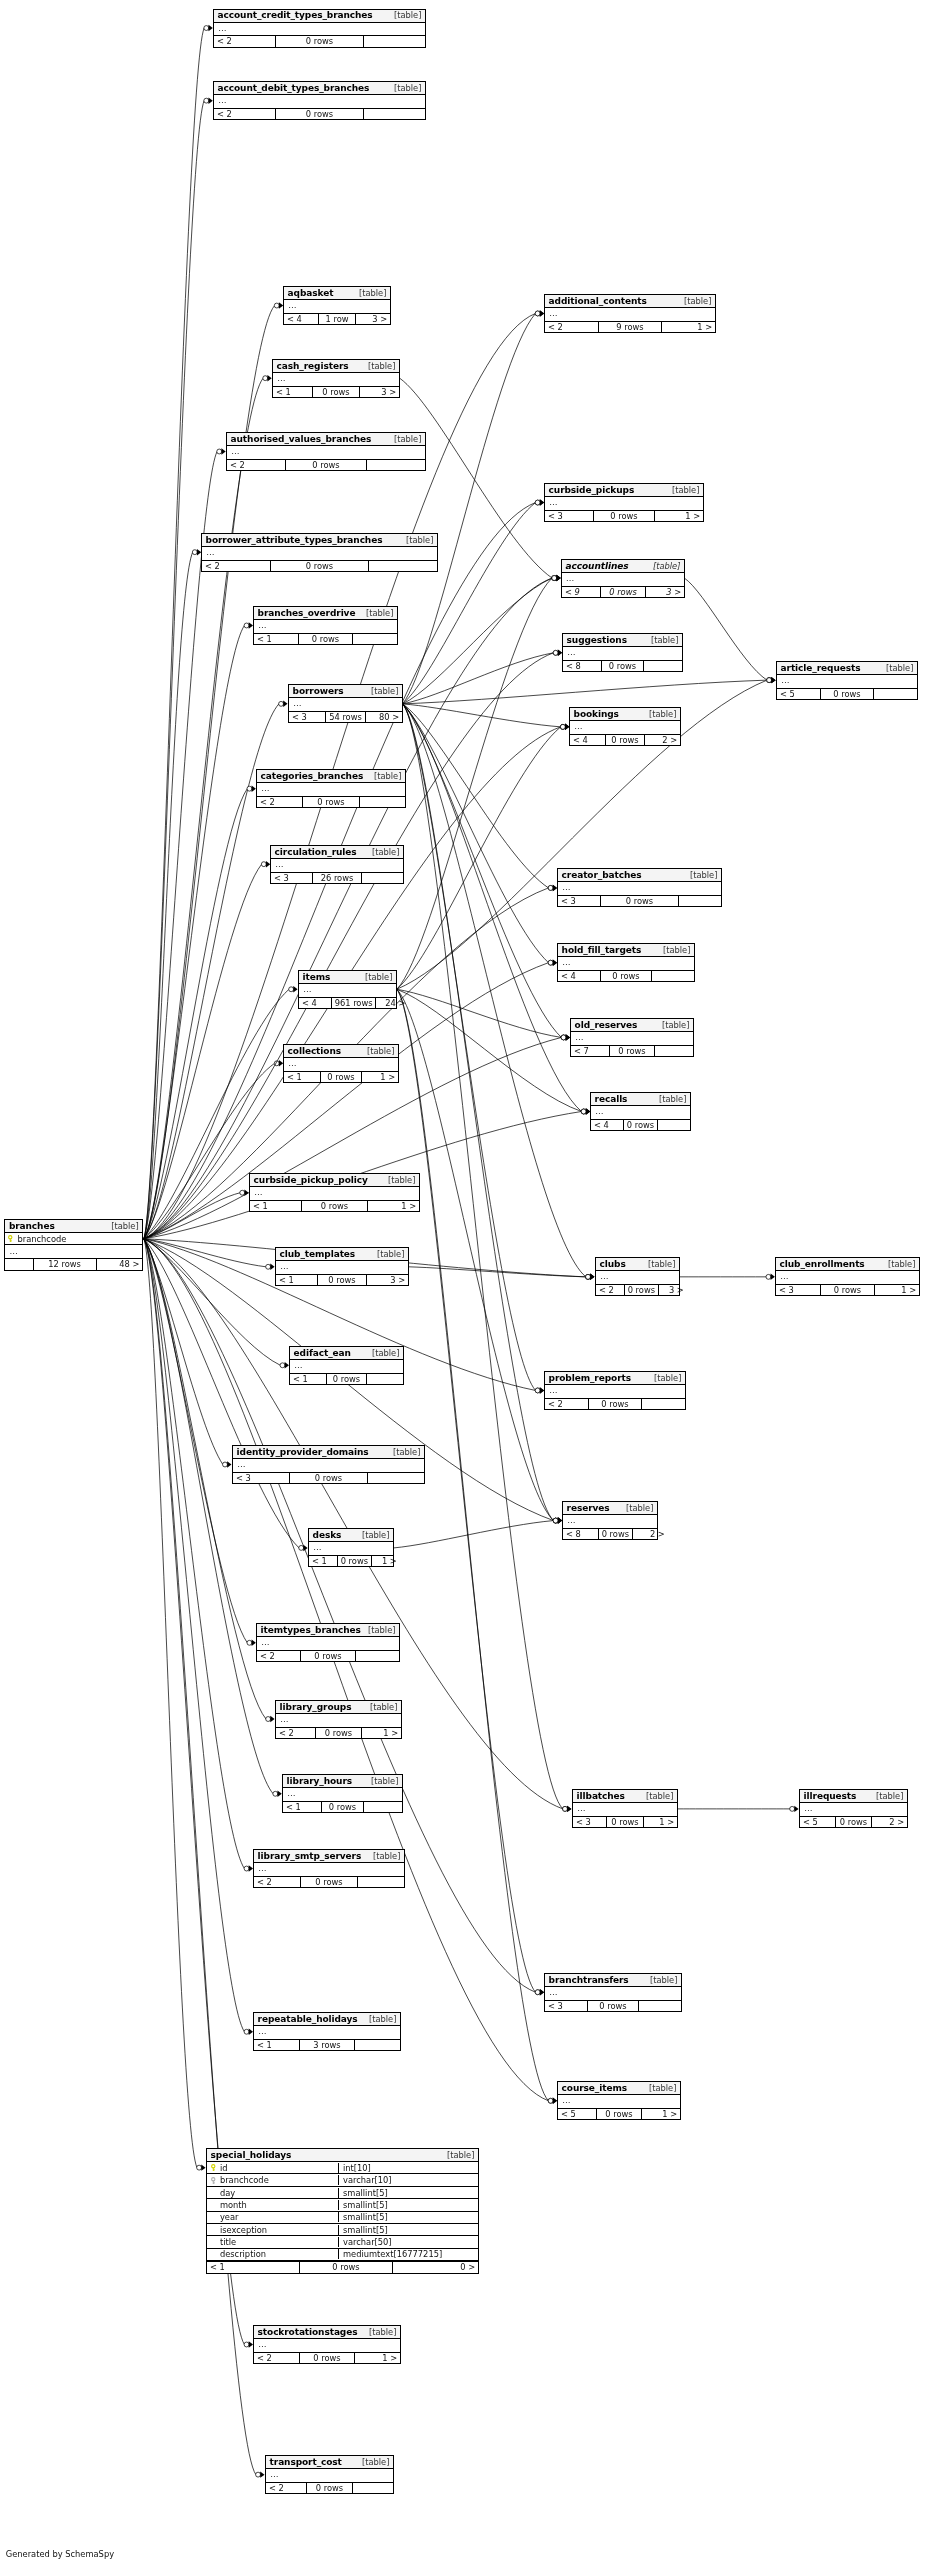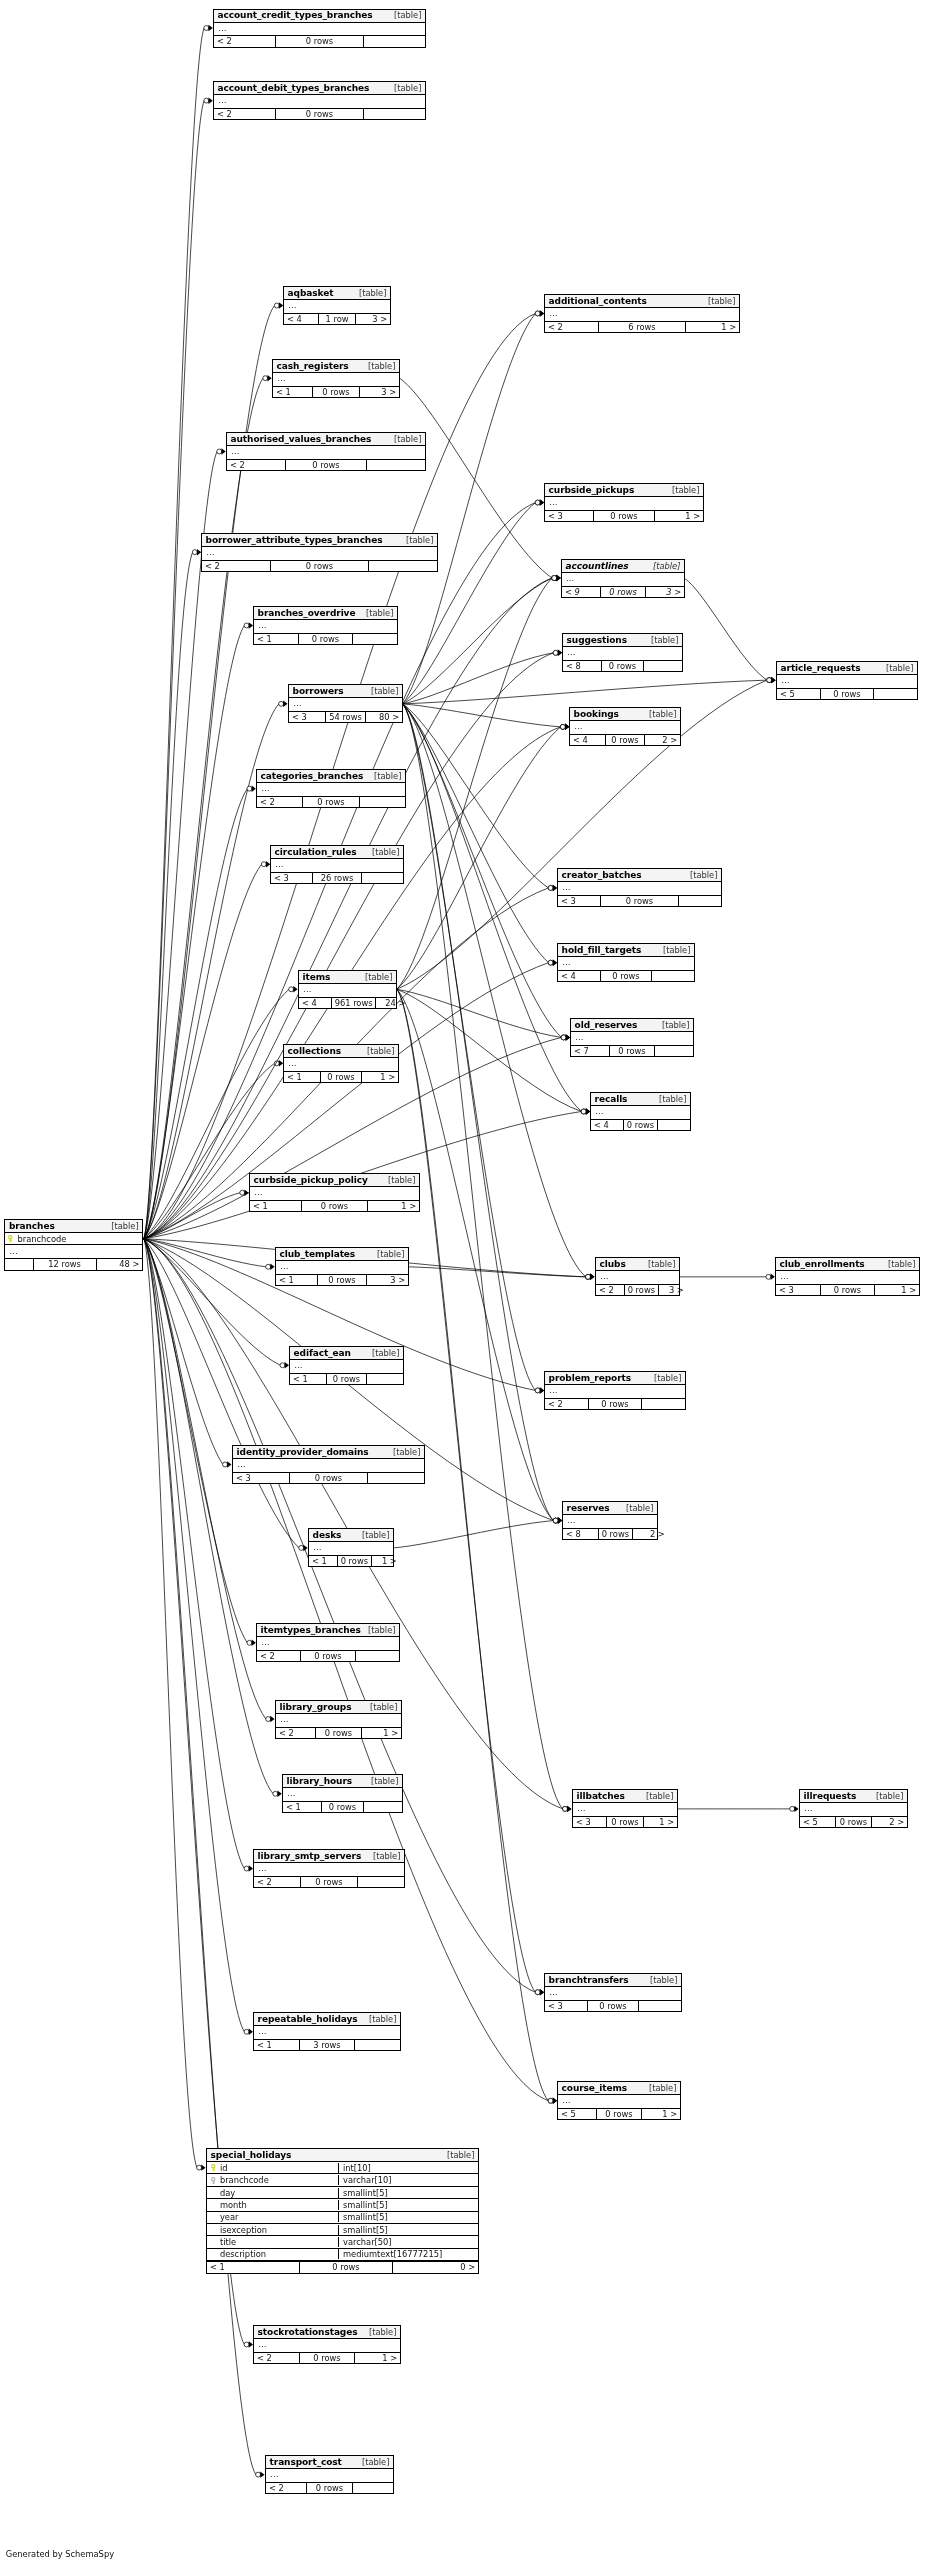--- a/index.html
+++ b/index.html
@@ -819,31 +819,31 @@
         </div>
         <div class="colrow" style="border-bottom:none;">
           <span class="ellip">…</span>
         </div>
         <div class="tfoot">
           <div class="f-left" style="min-width:34px;">&lt; 2</div>
           <div class="f-mid">0 rows</div>
           <div class="f-right" style="min-width:34px;"></div>
         </div>
       </div>
-      <div class="node" id="node-additional_contents" style="left: 544px; top: 294px; width: 196px;">
+      <div class="node" id="node-additional_contents" style="left: 544px; top: 294px; width: 172px;">
         <div class="thead">
           <span class="tname">additional_contents</span>
           <span class="ttag">[table]</span>
         </div>
         <div class="colrow" style="border-bottom:none;">
           <span class="ellip">…</span>
         </div>
         <div class="tfoot">
           <div class="f-left" style="min-width:47px;">&lt; 2</div>
-          <div class="f-mid">6 rows</div>
+          <div class="f-mid">9 rows</div>
           <div class="f-right" style="min-width:47px;">1 &gt;</div>
         </div>
       </div>
       <div class="node" id="node-curbside_pickups" style="left: 544px; top: 483px; width: 160px;">
         <div class="thead">
           <span class="tname">curbside_pickups</span>
           <span class="ttag">[table]</span>
         </div>
         <div class="colrow" style="border-bottom:none;">
           <span class="ellip">…</span>

